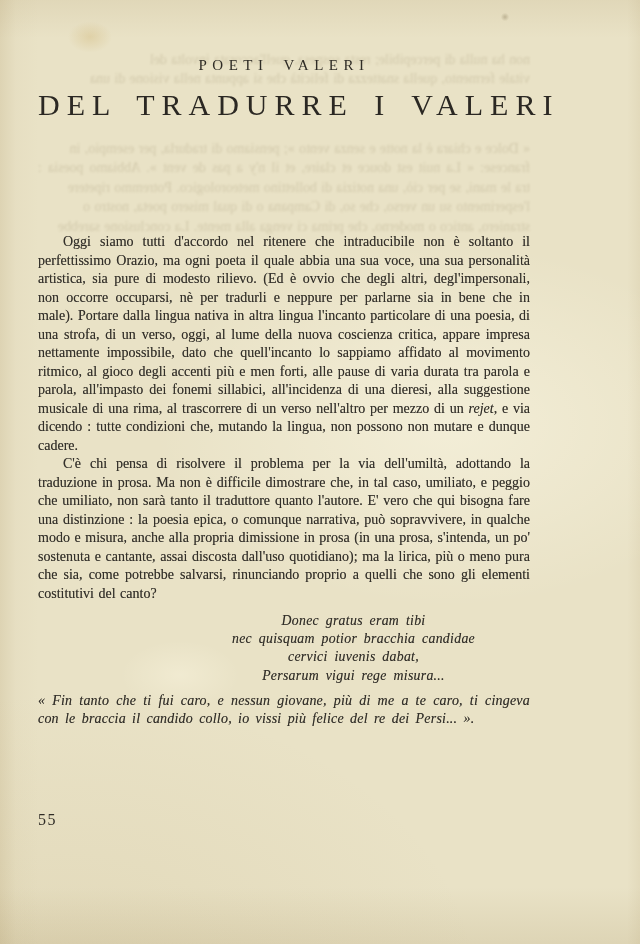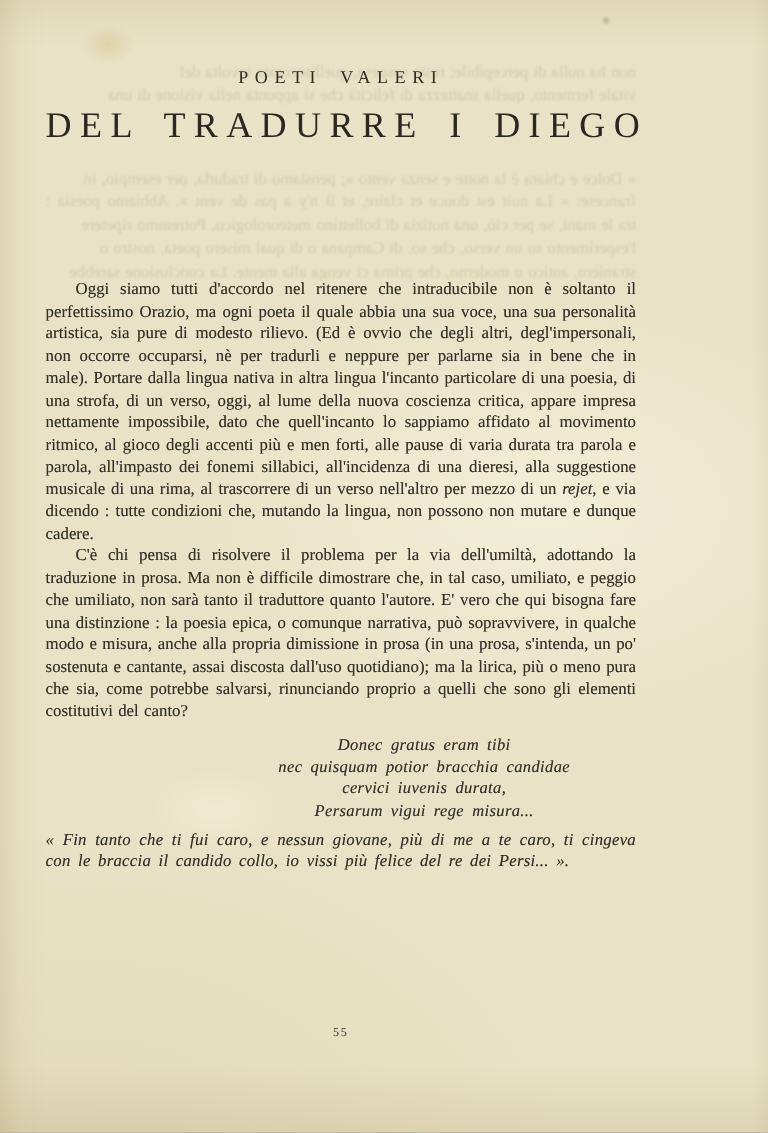--- a/index.html
+++ b/index.html
@@ -71,22 +71,22 @@
     font-style:italic;
     font-size:13.8px;line-height:18.2px;
     letter-spacing:0.3px;word-spacing:3px;
     text-align:center;
   }
   .quote{
     font-style:italic;
     word-spacing:2.5px;letter-spacing:0.2px;
   }
   .pagenum{
-    position:absolute;left:38px;top:855px;width:492px;
-    text-align:center;font-size:10px;letter-spacing:1.5px;
+    position:absolute;left:38px;top:811px;width:492px;
+    font-size:16px;letter-spacing:1.5px;
     color:#2f2c26;
   }
 </style>
 </head>
 <body>
 
 <div class="page">
 
   <div class="stain stain-1"></div>
   <div class="stain stain-2"></div>
@@ -100,29 +100,29 @@
   <div class="bleed bleed-gap">
       <div class="bleed-line">« Dolce e chiara è la notte e senza vento »; pensiamo di tradurla, per esempio, in</div>
       <div class="bleed-line">francese: « La nuit est douce et claire, et il n'y a pas de vent ». Abbiamo poesia : avete</div>
       <div class="bleed-line">tra le mani, se per ciò, una notizia di bollettino meteorologico. Potremmo ripetere</div>
       <div class="bleed-line">l'esperimento su un verso, che so, di Campana o di qual misero poeta, nostro o</div>
       <div class="bleed-line">straniero, antico o moderno, che prima ci venga alla mente. La conclusione sarebbe</div>
     </div>
 
   <div class="author">POETI VALERI</div>
 
-  <h1 class="title">DEL TRADURRE I DIEGO</h1>
+  <h1 class="title">DEL TRADURRE I VALERI</h1>
 
   <div class="textblock">
     <p class="indent"><span>Oggi siamo tutti d'accordo nel ritenere che intraducibile non è soltanto il perfettissimo Orazio, ma ogni poeta il quale abbia una sua voce, una sua personalità artistica, sia pure di modesto rilievo. (Ed è ovvio che degli altri, degl'impersonali, non occorre occuparsi, nè per tradurli e neppure per parlarne sia in bene che in male). Portare dalla lingua nativa in altra lingua l'incanto particolare di una poesia, di una strofa, di un verso, oggi, al lume della nuova coscienza critica, appare impresa nettamente impossibile, dato che quell'incanto lo sappiamo affidato al movimento ritmico, al gioco degli accenti più e men forti, alle pause di varia durata tra parola e parola, all'impasto dei fonemi sillabici, all'incidenza di una dieresi, alla suggestione musicale di una rima, al trascorrere di un verso nell'altro per mezzo di un </span><span style="font-style: italic;">rejet</span><span>, e via dicendo : tutte condizioni che, mutando la lingua, non possono non mutare e dunque cadere.</span></p>
     <p class="indent">C'è chi pensa di risolvere il problema per la via dell'umiltà, adottando la traduzione in prosa. Ma non è difficile dimostrare che, in tal caso, umiliato, e peggio che umiliato, non sarà tanto il traduttore quanto l'autore. E' vero che qui bisogna fare una distinzione : la poesia epica, o comunque narrativa, può sopravvivere, in qualche modo e misura, anche alla propria dimissione in prosa (in una prosa, s'intenda, un po' sostenuta e cantante, assai discosta dall'uso quotidiano); ma la lirica, più o meno pura che sia, come potrebbe salvarsi, rinunciando proprio a quelli che sono gli elementi costitutivi del canto?</p>
     <div class="verse">
         <div class="verse-line">Donec gratus eram tibi</div>
         <div class="verse-line">nec quisquam potior bracchia candidae</div>
-        <div class="verse-line">cervici iuvenis durata,</div>
+        <div class="verse-line">cervici iuvenis dabat,</div>
         <div class="verse-line">Persarum vigui rege misura...</div>
       </div>
     <p class="quote">« Fin tanto che ti fui caro, e nessun giovane, più di me a te caro, ti cingeva con le braccia il candido collo, io vissi più felice del re dei Persi... ».</p>
   </div>
 
   <div class="pagenum">55</div>
 
 </div>
 
 </body></html>

